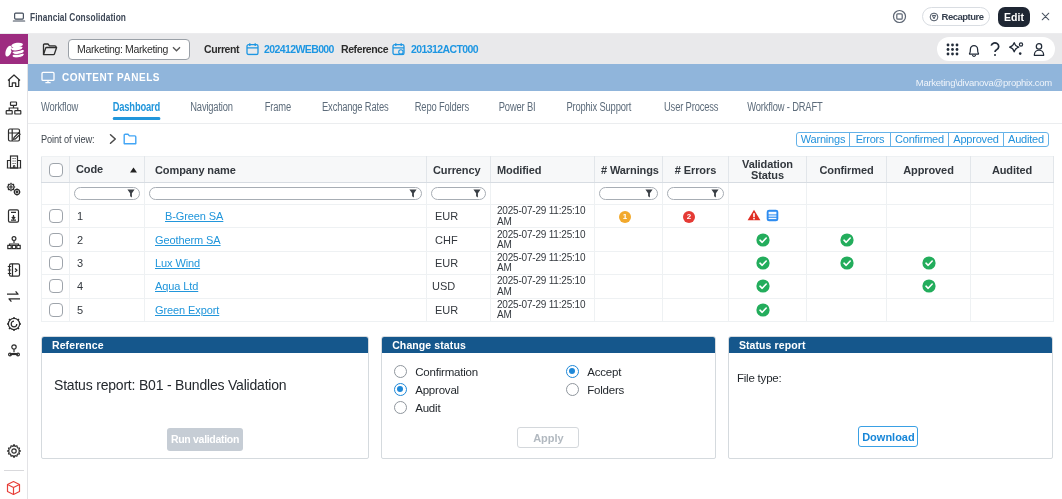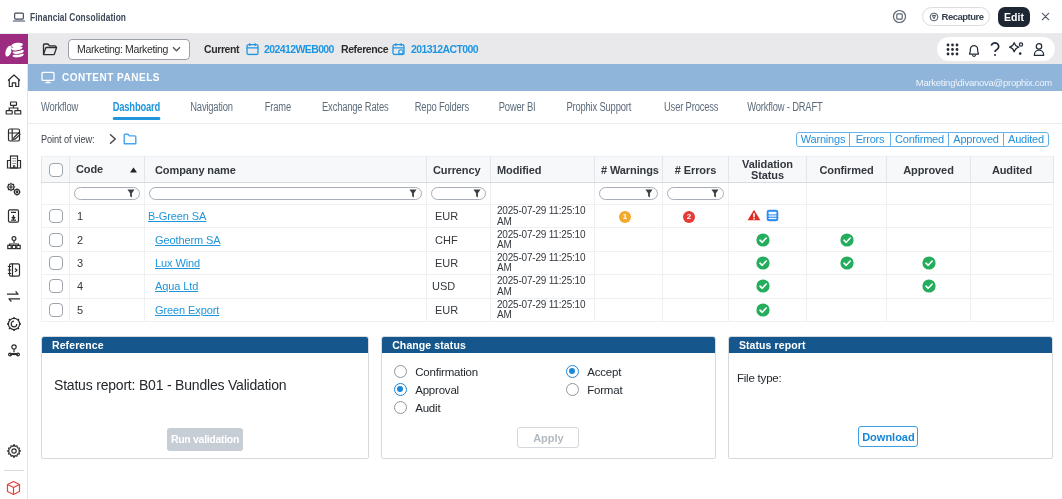--- a/index.html
+++ b/index.html
@@ -501,21 +501,21 @@
                 <td></td>
                 <td></td>
               </tr>
             </tbody>
           <tbody class="data" id="tbody">
               <tr>
                 <td class="center">
                   <span class="chk"></span>
                 </td>
                 <td style="padding-left:7px"><span>1</span></td>
-                <td style="padding-left:3px"><a class="rowlink">B-Green SA</a></td>
+                <td style="padding-left:20px"><a class="rowlink">B-Green SA</a></td>
                 <td style="padding-left:8px"><span>EUR</span></td>
                 <td class="datecell"><span>2025-07-29 11:25:10 AM</span></td>
                 <td class="center" style="padding-right:13px"><span class="badge warn">1</span></td>
                 <td class="center" style="padding-right:19px"><span class="badge err">2</span></td>
                 <td class="center" style="padding-right:15px"><span class="vicons">
                     <span><svg width="14" height="12" viewBox="0 0 14 12">
                         <path d="M7 0.8 L13.4 11.2 H0.6 Z" fill="#e02d23"></path>
                         <rect x="6.2" y="4.2" width="1.6" height="3.8" fill="#fff"></rect>
                         <rect x="6.2" y="8.8" width="1.6" height="1.6" fill="#fff"></rect>
                       </svg></span>
@@ -643,21 +643,21 @@
                   <span>Audit</span>
                 </div>
               </div>
             <div class="radio-col c2" id="radios-right">
                 <div class="radio-row">
                   <span class="rdo on"></span>
                   <span>Accept</span>
                 </div>
                 <div class="radio-row">
                   <span class="rdo"></span>
-                  <span>Format</span>
+                  <span>Folders</span>
                 </div>
               </div>
             <button class="btn-apply" disabled="">Apply</button>
           </div>
         </div>
         <div class="panel">
           <div class="panel-h">Status report</div>
           <div class="panel-b">
             <div class="ft-row">
               <span class="ft-label">File type:</span>

